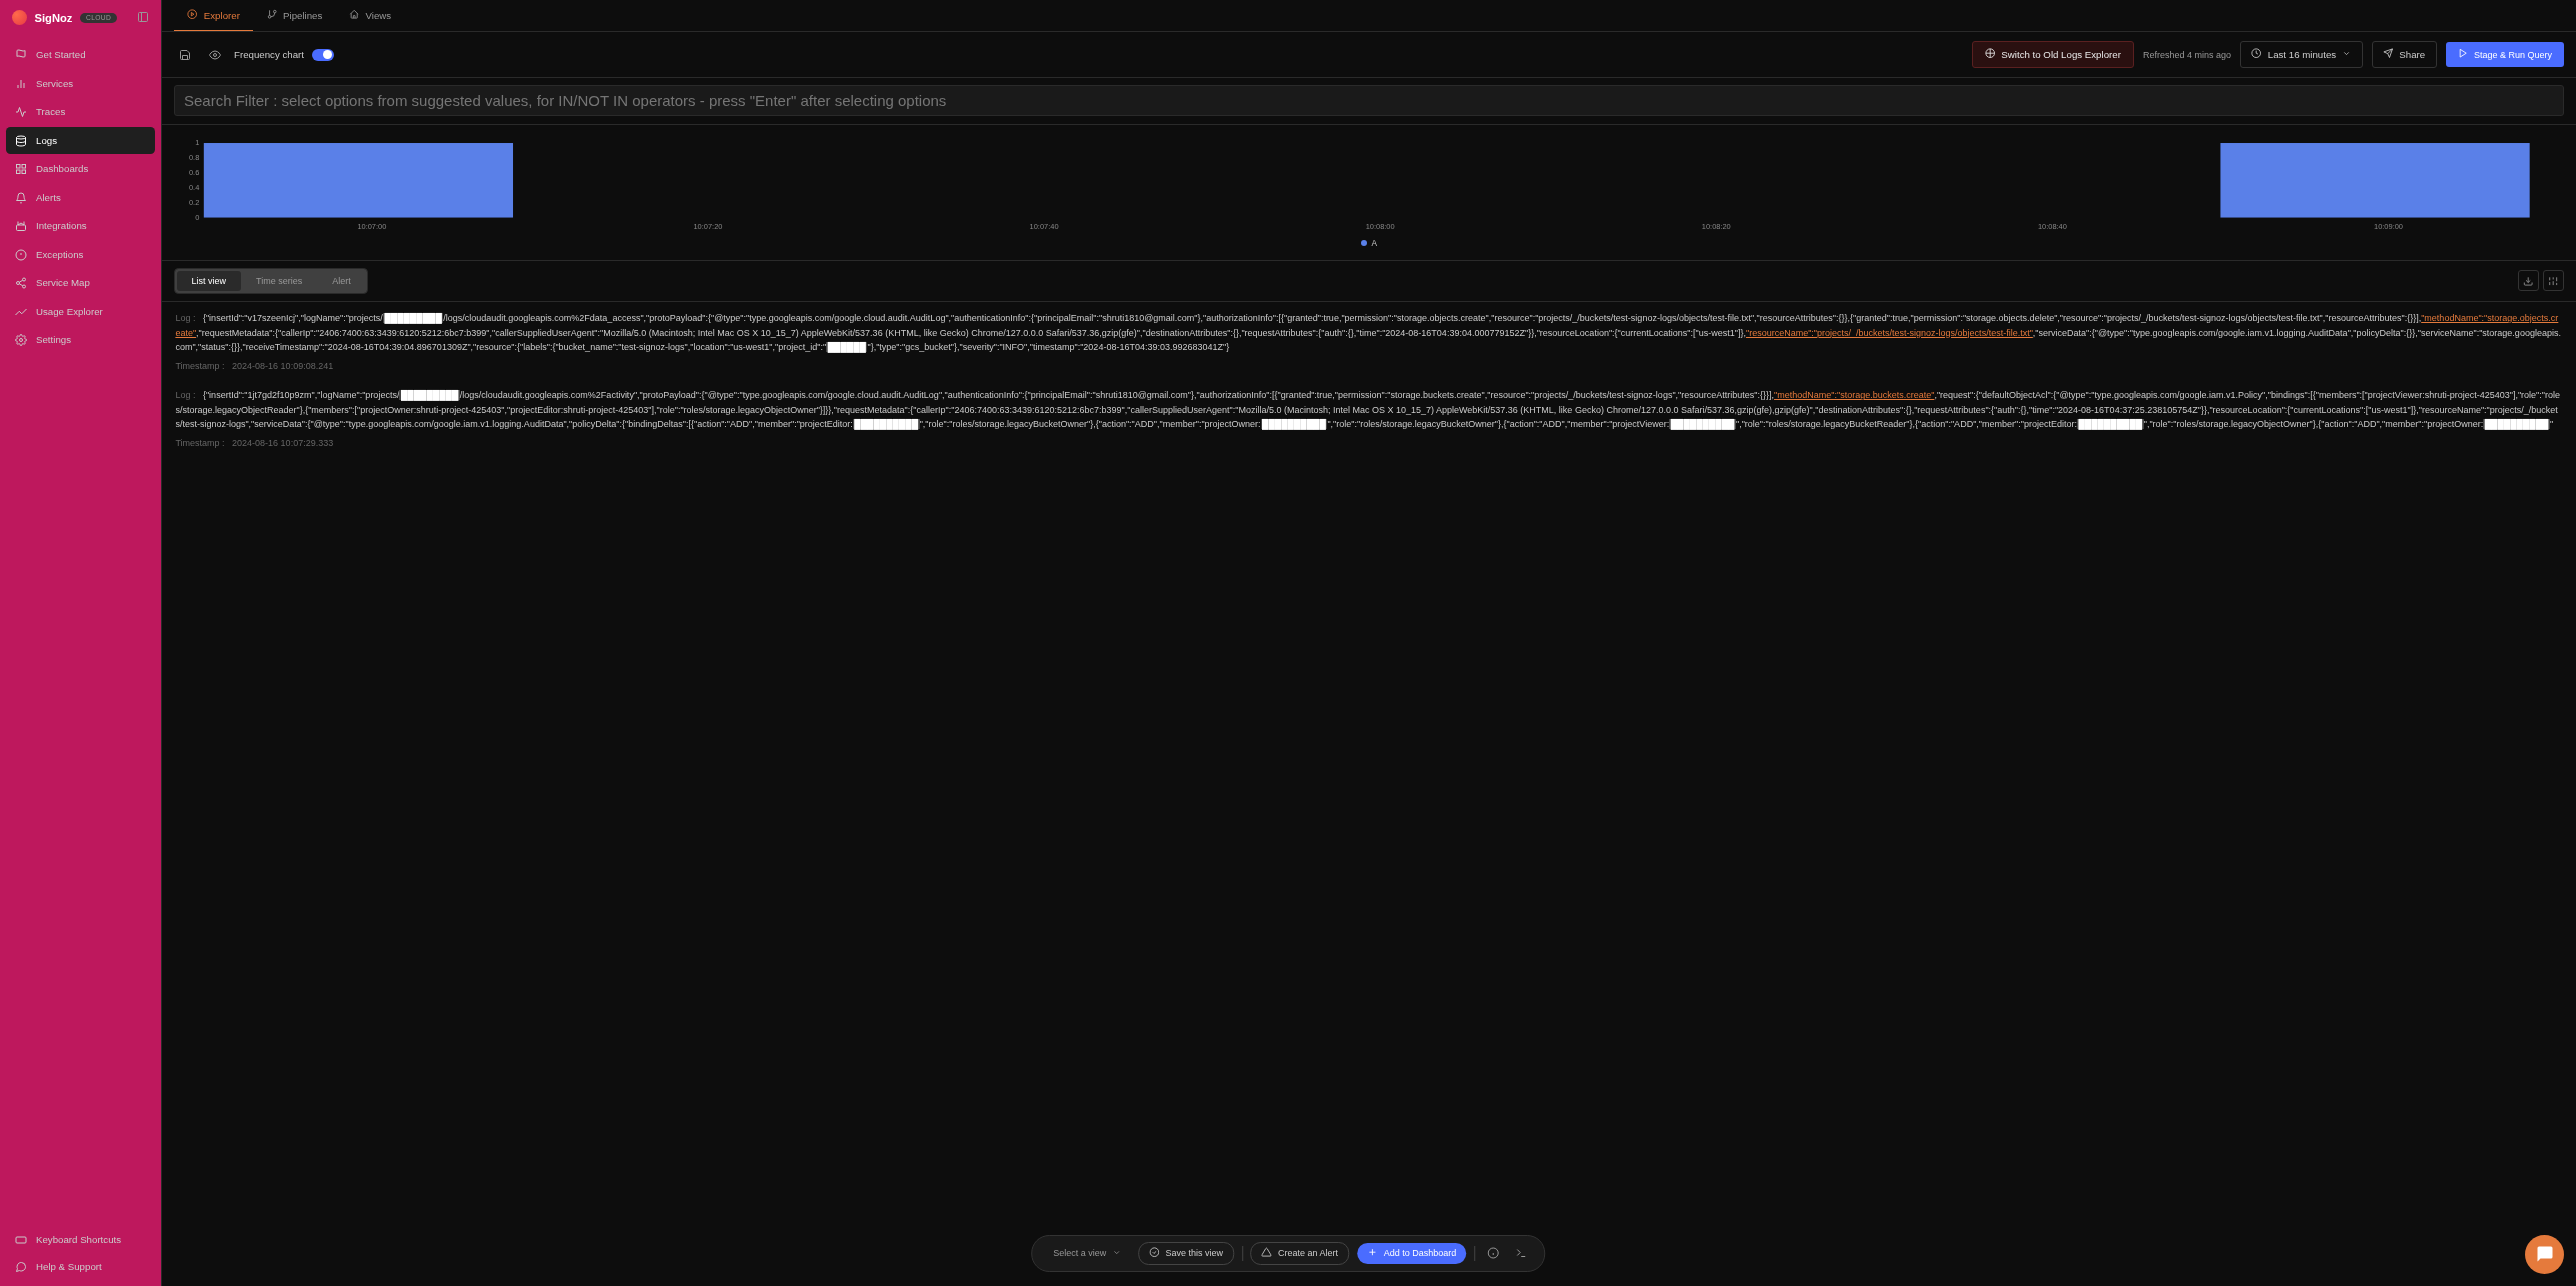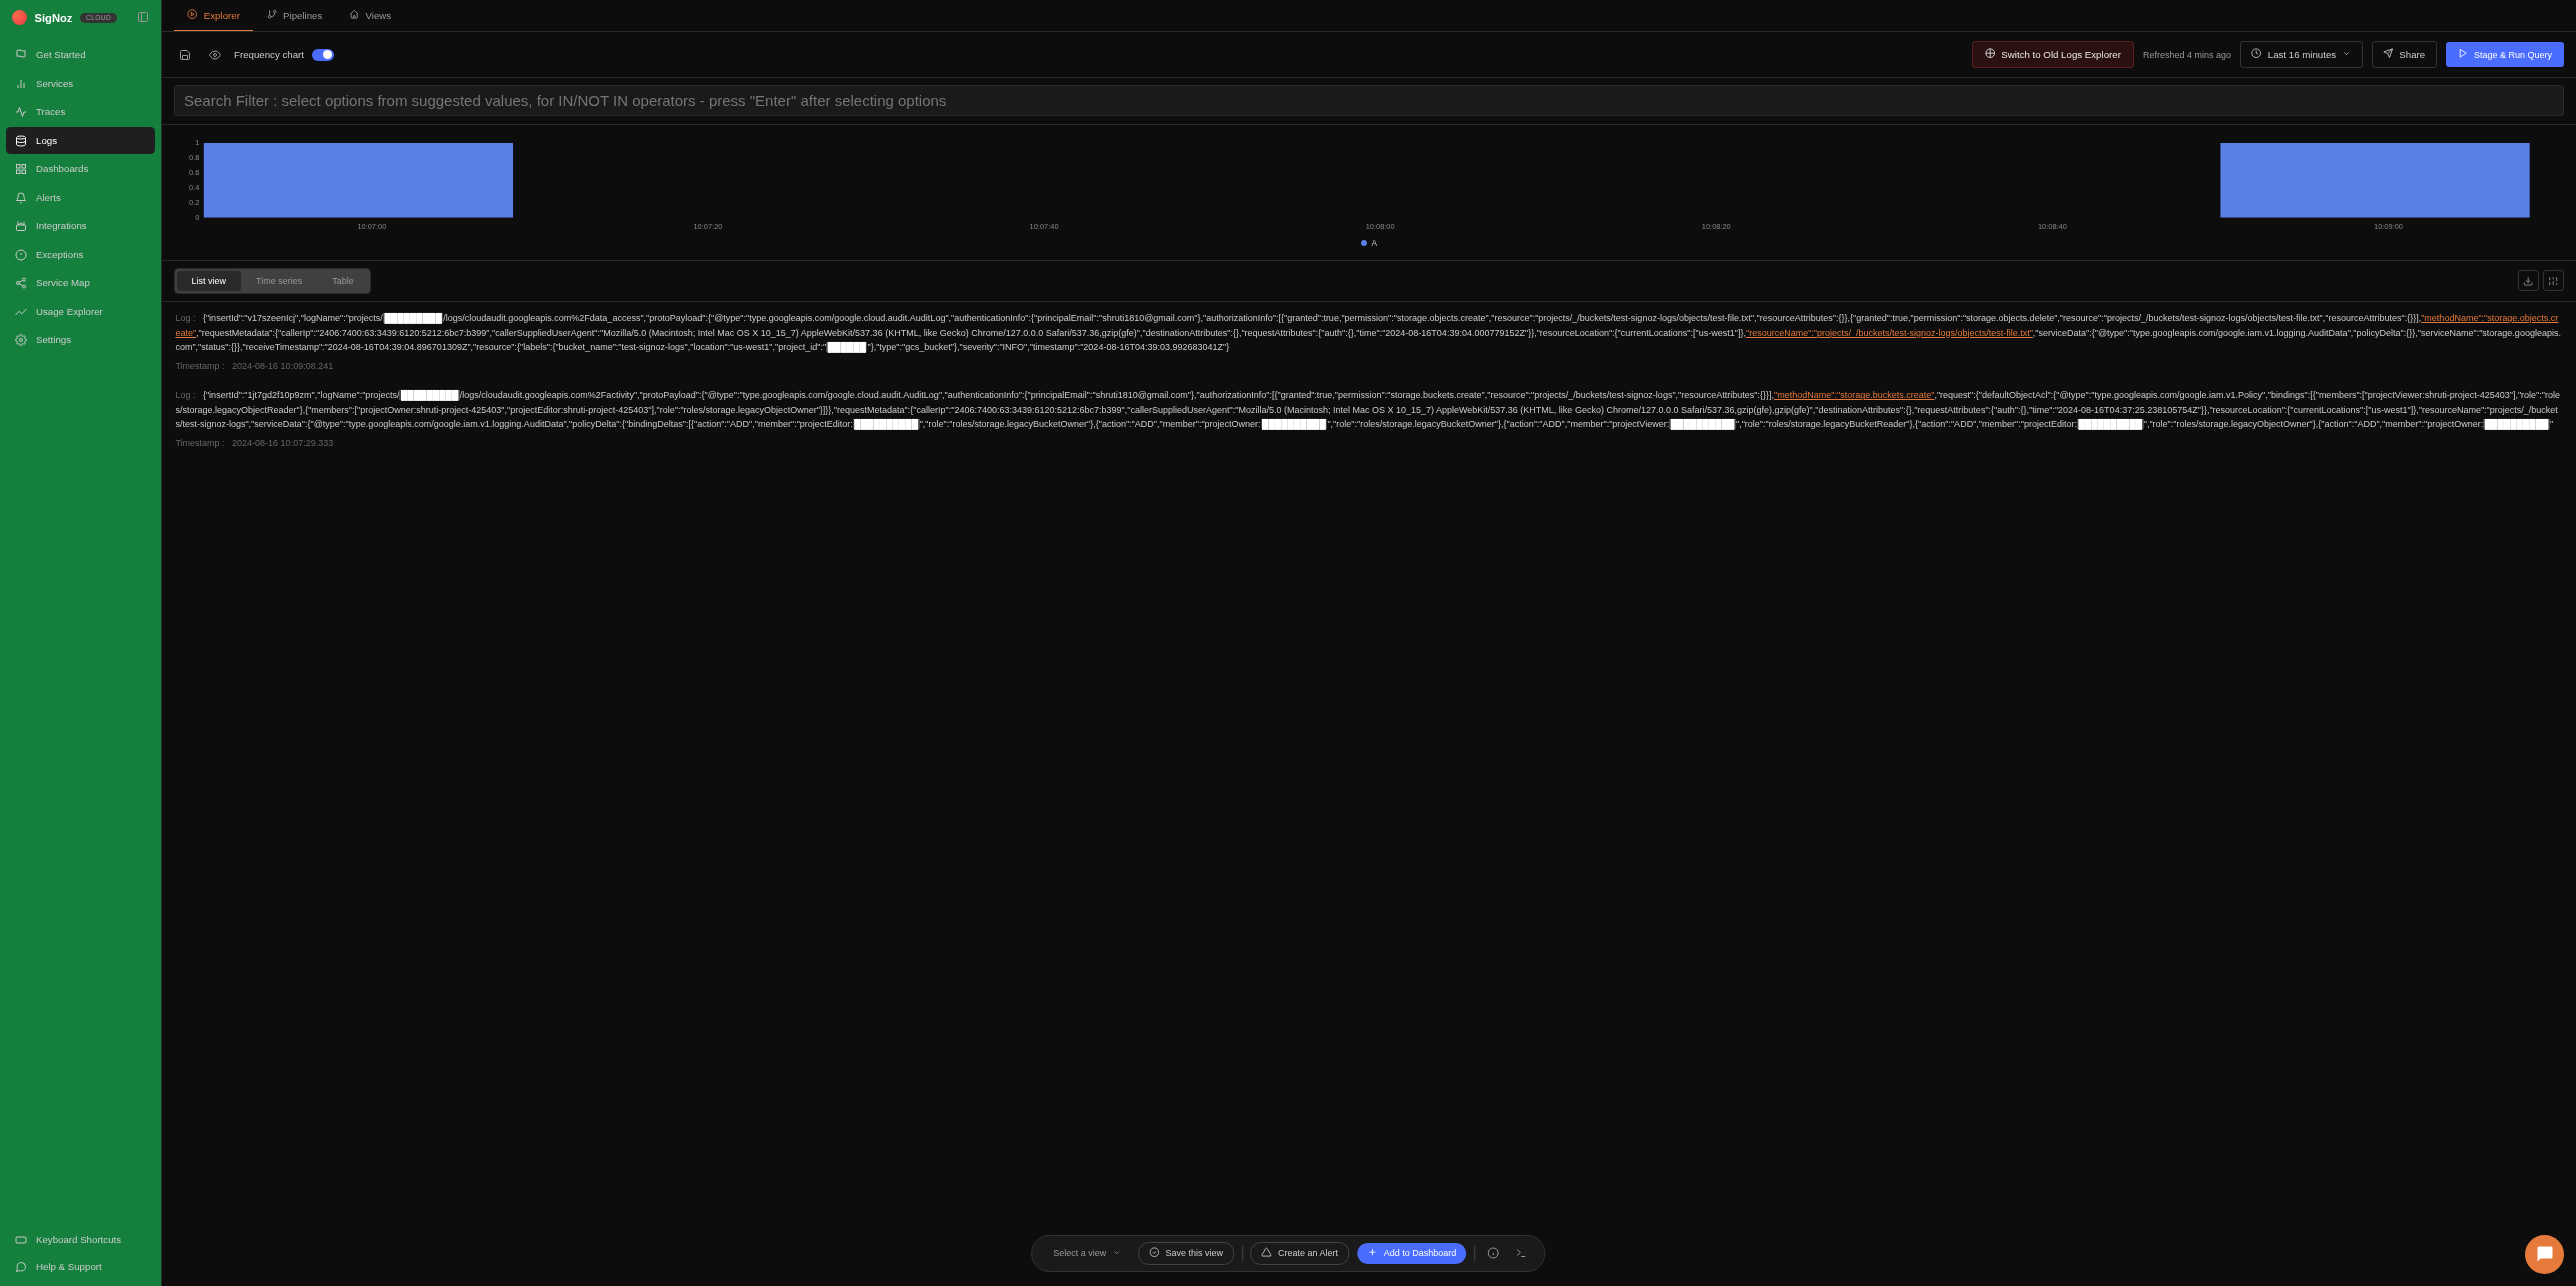--- a/index.html
+++ b/index.html
@@ -11,21 +11,21 @@
       background: #0d0d0d;
       color: #ccc;
       font-family: -apple-system, BlinkMacSystemFont, 'Segoe UI', sans-serif;
       font-size: 9.7px;
       height: 100vh;
       overflow: hidden;
       display: flex;
     }
     .sidebar {
       width: 162px;
-      background: #15803d;
+      background: #be185d;
       border-right: 0.7px solid #2a2a2a;
       display: flex;
       flex-direction: column;
     }
     .logo-row {
       display: flex;
       align-items: center;
       padding: 10.4px 12px;
       gap: 7.5px;
     }
@@ -606,21 +606,21 @@
     <div class="legend">
       <span class="legend-dot"></span>
       <span>A</span>
     </div>
   </div>
 
   <div class="view-switcher">
     <div class="view-tabs">
       <span class="view-tab active">List view</span>
       <span class="view-tab">Time series</span>
-      <span class="view-tab">Table</span>
+      <span class="view-tab">Alert</span>
     </div>
     <div class="view-actions">
       <span class="icon-btn" style="border:0.7px solid #333;">
         <svg width="10.4" height="10.4" viewBox="0 0 24 24" fill="none" stroke="currentColor" stroke-width="2">
             <path d="M21 15v4a2 2 0 01-2 2H5a2 2 0 01-2-2v-4"></path>
             <polyline points="7 10 12 15 17 10"></polyline>
             <line x1="12" y1="15" x2="12" y2="3"></line>
           </svg>
       </span>
       <span class="icon-btn" style="border:0.7px solid #333;">

